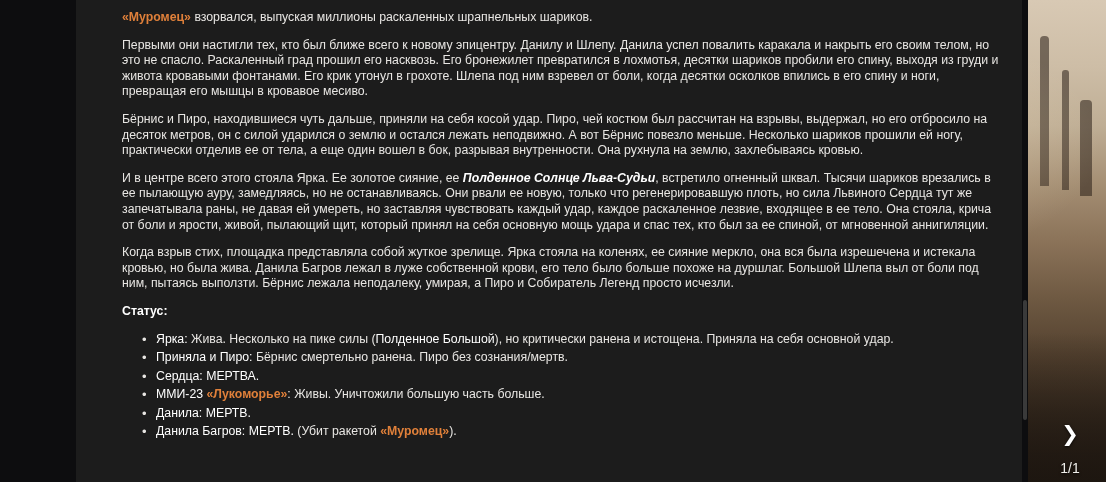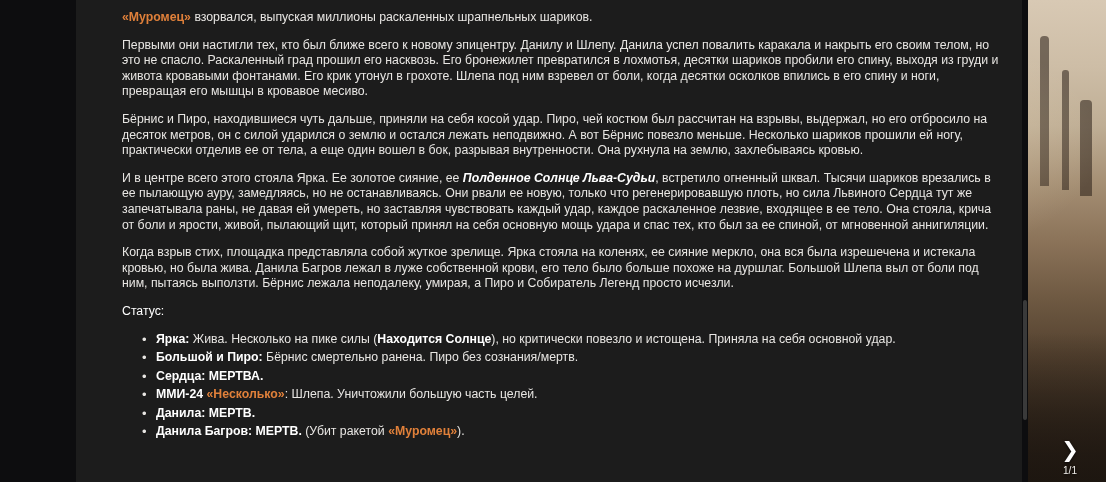--- a/index.html
+++ b/index.html
@@ -71,39 +71,39 @@
     overflow: hidden;
   }
   #reader-body {
     font-size: 12.3px;
     line-height: 15.6px;
   }
   #reader-body p { margin: 0 0 12px 0; }
   .accent { color: #e0803a; font-weight: bold; }
   .strong { font-weight: bold; color: #ffffff; font-style: italic; }
   .deathline { font-weight: bold; color: #ffffff; margin: 0 0 14px 0; }
-  .status-title { font-weight: normal; color: #ffffff; margin: 0 0 10px 0; }
+  .status-title { font-weight: bold; color: #ffffff; margin: 0 0 10px 0; }
   ul.status-list {
     margin: 0; padding-left: 34px;
     list-style: none;
   }
   ul.status-list li {
     position: relative;
     margin-bottom: 3.2px;
     line-height: 15.4px;
   }
   ul.status-list li:before {
     content: "•";
     position: absolute;
     left: -14px;
     color: #e8e6e3;
     font-size: 13px;
     line-height: 15.4px;
   }
-  .name { font-weight: bold; color: #ffffff; }
+  .name { font-weight: normal; color: #ffffff; }
 
   
   #right-rail {
     position: absolute;
     right: 0; top: 0; bottom: 0;
     width: 78px;
     background: transparent;
     pointer-events: none;
   }
   #page-nav {
@@ -115,23 +115,23 @@
     pointer-events: auto;
   }
   #next-arrow {
     font-size: 21px;
     line-height: 21px;
     color: #ffffff;
     text-shadow: 0 1px 3px rgba(0,0,0,0.8);
     cursor: pointer;
   }
   #page-indicator {
-    font-size: 10px;
+    font-size: 14px;
     color: #f0eeea;
-    margin-top: 5px;
+    margin-top: 16px;
     text-shadow: 0 1px 3px rgba(0,0,0,0.8);
   }
   
   #reader-scroll {
     position: absolute;
     left: 1022px; top: 0;
     width: 6px; height: 482px;
     background: #0d0d0f;
   }
   #reader-scroll .thumb {
@@ -158,24 +158,24 @@
 
   <div id="reader">
     <div id="reader-body">
         <p><span class="accent">«Муромец»</span><span> взорвался, выпуская миллионы раскаленных шрапнельных шариков.</span></p>
         <p><span>Первыми они настигли тех, кто был ближе всего к новому эпицентру. Данилу и Шлепу. Данила успел повалить каракала и накрыть его своим телом, но это не спасло. Раскаленный град прошил его насквозь. Его бронежилет превратился в лохмотья, десятки шариков пробили его спину, выходя из груди и живота кровавыми фонтанами. Его крик утонул в грохоте. Шлепа под ним взревел от боли, когда десятки осколков впились в его спину и ноги, превращая его мышцы в кровавое месиво.</span></p>
         <p><span>Бёрнис и Пиро, находившиеся чуть дальше, приняли на себя косой удар. Пиро, чей костюм был рассчитан на взрывы, выдержал, но его отбросило на десяток метров, он с силой ударился о землю и остался лежать неподвижно. А вот Бёрнис повезло меньше. Несколько шариков прошили ей ногу, практически отделив ее от тела, а еще один вошел в бок, разрывая внутренности. Она рухнула на землю, захлебываясь кровью.</span></p>
         <p><span>И в центре всего этого стояла Ярка. Ее золотое сияние, ее </span><span class="strong">Полденное Солнце Льва-Судьи</span><span>, встретило огненный шквал. Тысячи шариков врезались в ее пылающую ауру, замедляясь, но не останавливаясь. Они рвали ее новую, только что регенерировавшую плоть, но сила Львиного Сердца тут же запечатывала раны, не давая ей умереть, но заставляя чувствовать каждый удар, каждое раскаленное лезвие, входящее в ее тело. Она стояла, крича от боли и ярости, живой, пылающий щит, который принял на себя основную мощь удара и спас тех, кто был за ее спиной, от мгновенной аннигиляции.</span></p>
         <p><span>Когда взрыв стих, площадка представляла собой жуткое зрелище. Ярка стояла на коленях, ее сияние меркло, она вся была изрешечена и истекала кровью, но была жива. Данила Багров лежал в луже собственной крови, его тело было больше похоже на дуршлаг. Большой Шлепа выл от боли под ним, пытаясь выползти. Бёрнис лежала неподалеку, умирая, а Пиро и Собиратель Легенд просто исчезли.</span></p>
         <p class="status-title">Статус:</p>
         <ul class="status-list">
-          <li><span class="name">Ярка:</span><span> Жива. Несколько на пике силы (</span><span class="name">Находится Солнце</span><span>), но критически повезло и истощена. Приняла на себя основной удар.</span></li>
-          <li><span class="name">Большой и Пиро:</span><span> Бёрнис смертельно ранена. Пиро без сознания/мертв.</span></li>
+          <li><span class="name">Ярка:</span><span> Жива. Несколько на пике силы (</span><span class="name">Полденное Большой</span><span>), но критически ранена и истощена. Приняла на себя основной удар.</span></li>
+          <li><span class="name">Приняла и Пиро:</span><span> Бёрнис смертельно ранена. Пиро без сознания/мертв.</span></li>
           <li><span class="name">Сердца:</span><span class="name"> МЕРТВА.</span></li>
-          <li><span class="name">ММИ-24 </span><span class="accent">«Несколько»</span><span>: Шлепа. Уничтожили большую часть целей.</span></li>
+          <li><span class="name">ММИ-23 </span><span class="accent">«Лукоморье»</span><span>: Живы. Уничтожили большую часть больше.</span></li>
           <li><span class="name">Данила:</span><span class="name"> МЕРТВ.</span></li>
           <li><span class="name">Данила Багров:</span><span class="name"> МЕРТВ.</span><span> (Убит ракетой </span><span class="accent">«Муромец»</span><span>).</span></li>
         </ul>
       </div>
   </div>
 
   <div id="reader-scroll">
     <div class="thumb"></div>
   </div>
 

